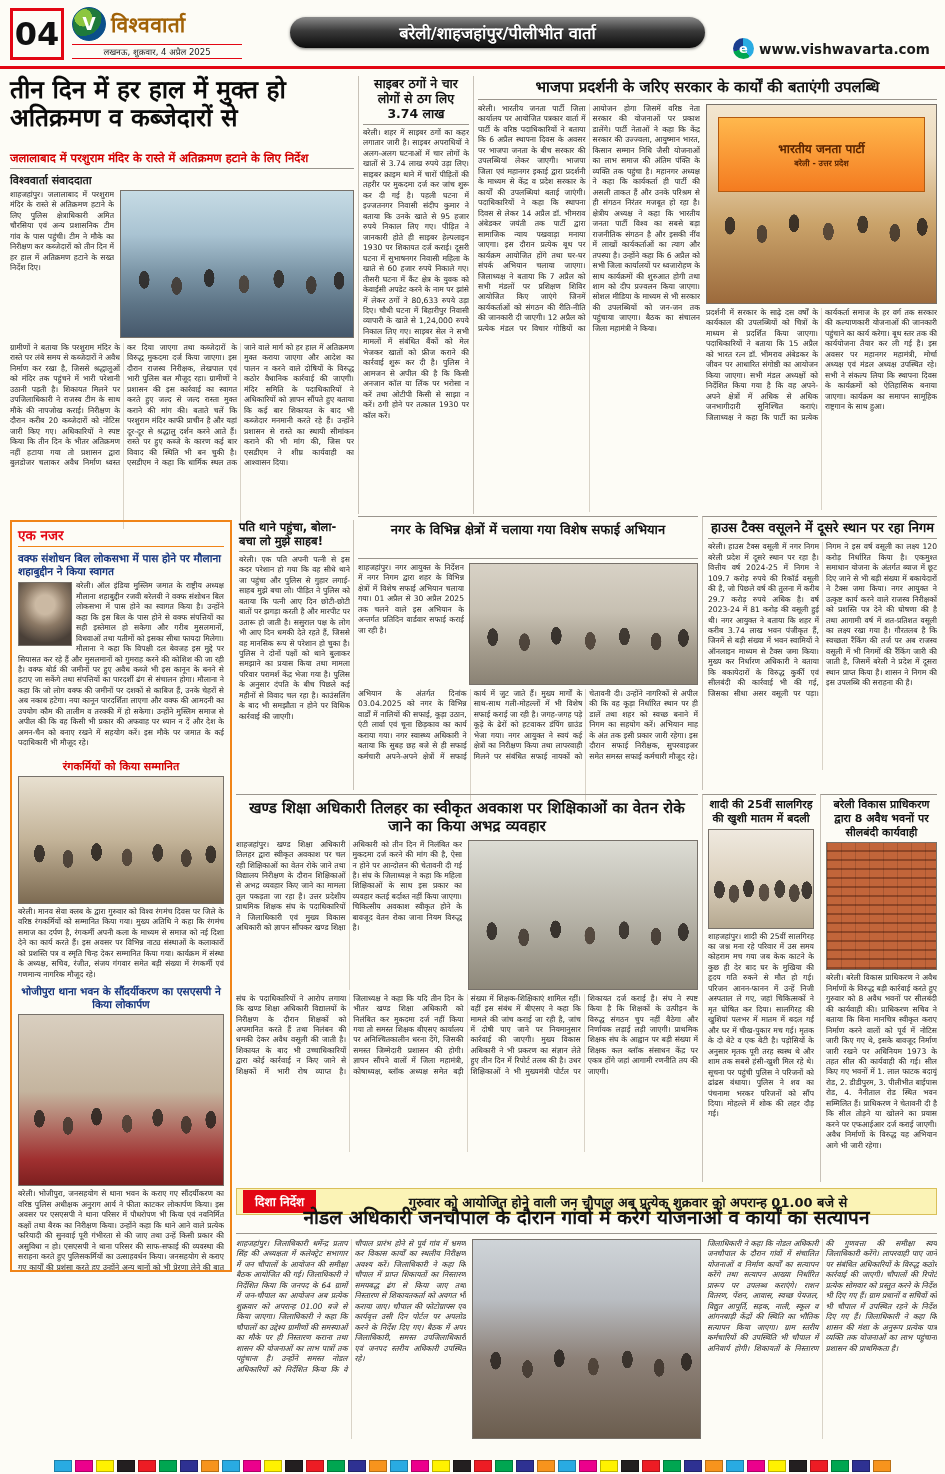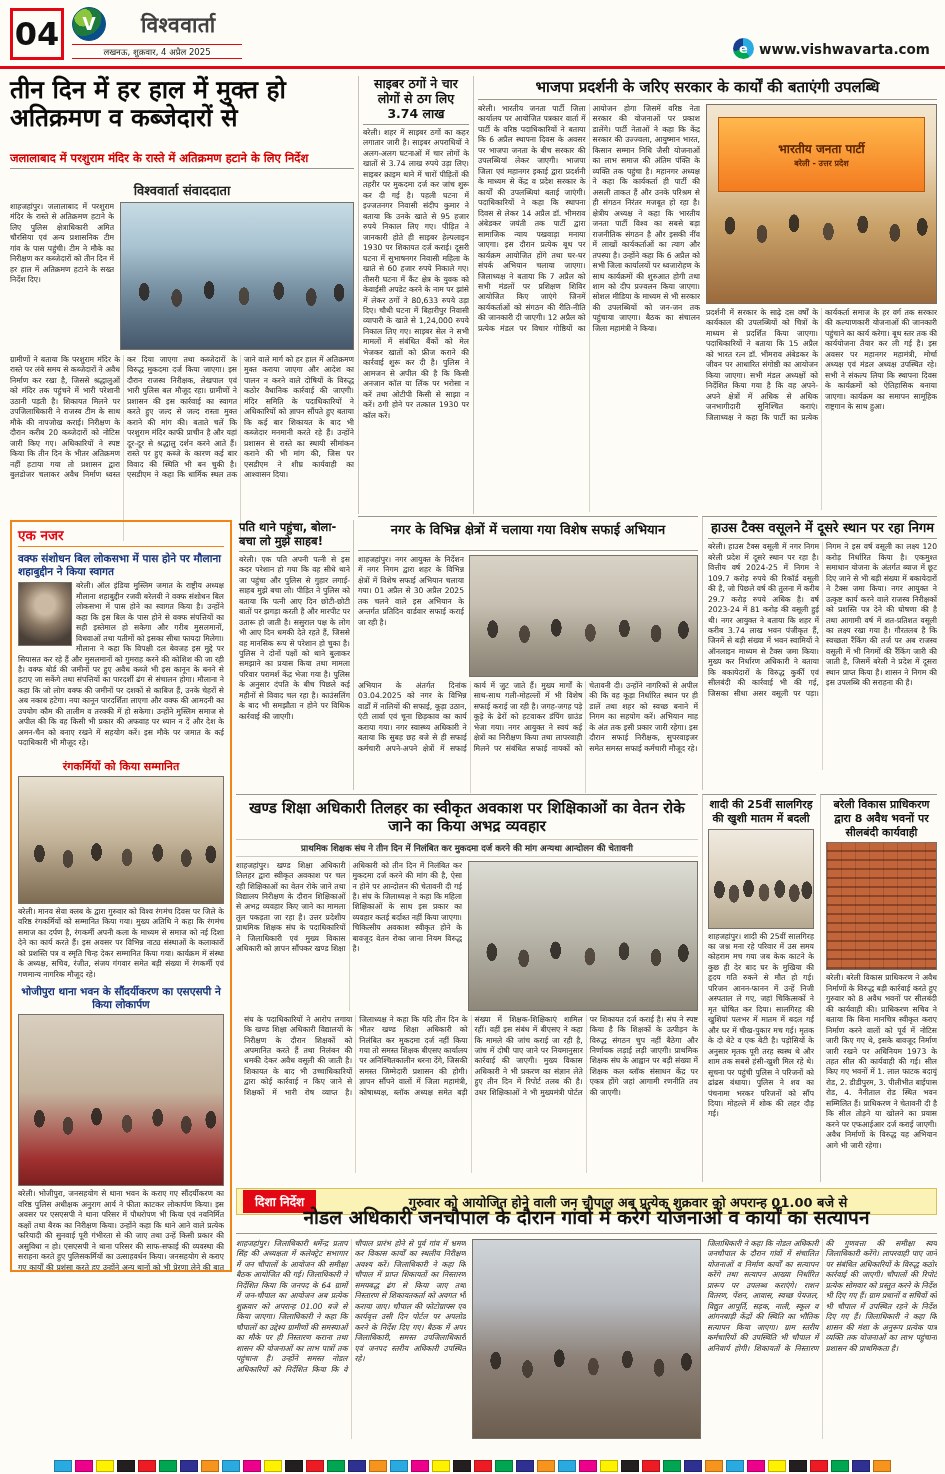--- a/index.html
+++ b/index.html
@@ -9,21 +9,21 @@
   .abs{position:absolute;}
 
   
   .pagenum{left:10px;top:8px;width:54px;height:52px;border:3px solid #e30613;display:flex;
            align-items:center;justify-content:center;font-size:32px;font-weight:bold;color:#111;}
   .logoblock{left:72px;top:7px;width:185px;}
   .logorow{display:flex;align-items:center;gap:5px;}
   .emblem{width:34px;height:34px;border-radius:50%;flex:0 0 34px;display:flex;align-items:center;justify-content:center;
           background:radial-gradient(circle at 32% 30%,#8cc63f 0 28%,#1e7a3c 29% 58%,#0b4f8a 59% 100%);
           color:#fff;font-weight:bold;font-size:17px;border:1px solid #0b4f8a;}
-  .papername{font-size:21px;font-weight:bold;color:#404040;letter-spacing:.5px;margin-left:30px;}
+  .papername{font-size:21px;font-weight:bold;color:#a16207;letter-spacing:.5px;}
   .dateline{margin-top:3px;border-top:1.5px solid #e30613;border-bottom:1.5px solid #e30613;
             padding:1px 2px;font-size:8.5px;color:#222;text-align:center;width:170px;}
   .secbar{left:290px;top:17px;width:415px;height:31px;border-radius:16px;
           background:linear-gradient(180deg,#8a8a8a 0%,#3a3a3a 45%,#0c0c0c 100%);
           display:flex;align-items:center;justify-content:center;box-shadow:0 1px 3px rgba(0,0,0,.5);}
   .secbar span{color:#fff;font-weight:bold;font-size:16.5px;text-shadow:0 1px 1px #000;}
   .webrow{left:733px;top:38px;width:204px;display:flex;align-items:center;gap:5px;}
   .eicon{width:21px;height:21px;border-radius:50%;flex:0 0 21px;display:flex;align-items:center;justify-content:center;
          background:conic-gradient(#29abe2 0 40%,#00a651 40% 70%,#1b3f8f 70% 100%);
          color:#fff;font-weight:bold;font-size:13px;}
@@ -63,21 +63,21 @@
   .ph-brick{background:
      repeating-linear-gradient(90deg,rgba(0,0,0,.14) 0 1px,transparent 1px 14px),
      repeating-linear-gradient(180deg,#c2653a 0 7px,#8e4526 7px 9px);}
   .ph-shiksha{background:linear-gradient(180deg,#dcdcd4 0%,#bcb9ae 45%,#8e887a 100%);}
   .ph-meeting{background:linear-gradient(180deg,#cfd4d8 0%,#b9bdc2 30%,#8d8178 60%,#6b5d4e 100%);}
 
   
   #lead{left:10px;top:76px;width:344px;height:438px;}
   .lead-h{font-size:24.5px;line-height:1.16;font-weight:bold;color:#0b0b0b;}
   .lead-sub{margin-top:17px;font-size:11.5px;font-weight:bold;color:#d40000;border-bottom:1px solid #9a958d;padding-bottom:3px;}
-  .lead-by{margin-top:12px;font-size:13px;font-weight:bold;color:#222;text-align:center;}
+  .lead-by{margin-top:3px;font-size:11px;font-weight:bold;color:#222;}
   .lead-row{display:flex;gap:6px;margin-top:3px;}
   .lead-c1{width:104px;height:148px;}
   .lead-photo{flex:1;height:148px;}
   .lead-bottom{margin-top:5px;height:186px;}
 
   
   #cyber{left:358px;top:76px;width:116px;height:438px;border-left:1px solid #c8c2b8;border-right:1px solid #c8c2b8;padding:0 4px;}
   .cy-h{font-size:12.5px;line-height:1.2;font-weight:bold;text-align:center;border-bottom:1px solid #9a958d;padding-bottom:3px;}
   .cy-b{margin-top:3px;height:380px;}
 
@@ -100,40 +100,40 @@
   .en-photo1{width:100%;height:128px;margin-top:3px;}
   .en-photo2{width:100%;height:172px;margin-top:3px;}
 
   
   #pati{left:236px;top:520px;width:118px;height:270px;padding:0 3px;border-right:1px solid #c8c2b8;}
   .pa-h{font-size:11.5px;font-weight:bold;text-align:left;line-height:1.25;border-bottom:1px solid #9a958d;padding-bottom:2px;}
   .pa-b{margin-top:3px;height:225px;}
 
   
   #safai{left:358px;top:516px;width:340px;height:274px;border-top:1px solid #9a958d;padding-top:3px;}
-  .sa-h{font-size:13px;font-weight:bold;text-align:center;border-bottom:1px solid #9a958d;padding-bottom:12px;}
+  .sa-h{font-size:13px;font-weight:bold;text-align:center;border-bottom:1px solid #9a958d;padding-bottom:20px;}
   .sa-row{display:flex;gap:5px;margin-top:4px;}
   .sa-c1{width:106px;height:122px;}
   .sa-photo{flex:1;height:122px;}
   .sa-bottom{margin-top:4px;height:112px;}
 
   
   #tax{left:702px;top:516px;width:235px;height:274px;border-top:1px solid #9a958d;border-left:1px solid #c8c2b8;padding:3px 0 0 5px;}
   .tx-h{font-size:13px;font-weight:bold;text-align:center;line-height:1.25;border-bottom:1px solid #9a958d;padding-bottom:2px;}
   .tx-b{margin-top:3px;height:228px;}
 
   
   #shiksha{left:236px;top:794px;width:462px;height:388px;border-top:1px solid #9a958d;padding-top:4px;}
   .sh-h{font-size:15px;font-weight:bold;text-align:center;line-height:1.22;}
   .sh-sub{font-size:8.6px;font-weight:bold;text-align:center;color:#333;margin-top:3px;
           border-top:1px solid #cfc9bf;border-bottom:1px solid #cfc9bf;padding:2px 0;}
   .sh-row{display:flex;gap:6px;margin-top:4px;}
   .sh-c1{width:226px;height:150px;}
   .sh-photo{flex:1;height:150px;}
-  .sh-bottom{margin-top:4px;height:158px;margin-left:8px;}
+  .sh-bottom{margin-top:4px;height:158px;}
 
   
   #shadi{left:702px;top:794px;width:114px;height:388px;border-top:1px solid #9a958d;border-left:1px solid #c8c2b8;padding:3px 2px 0 5px;}
   .sd-h{font-size:11px;font-weight:bold;text-align:center;line-height:1.25;}
   .sd-photo{width:100%;height:100px;margin-top:3px;}
   .sd-b{margin-top:3px;height:232px;}
 
   
   #bda{left:820px;top:794px;width:117px;height:388px;border-top:1px solid #9a958d;border-left:1px solid #c8c2b8;padding:3px 0 0 5px;}
   .bd-h{font-size:11px;font-weight:bold;text-align:center;line-height:1.25;}
@@ -167,20 +167,23 @@
   </div>
 
   <div class="abs logoblock">
     <div class="logorow">
       <span class="emblem">V</span>
       <span class="papername">विश्ववार्ता</span>
     </div>
     <div class="dateline">लखनऊ, शुक्रवार, 4 अप्रैल 2025</div>
   </div>
 
+  <div class="abs secbar">
+    <span>बरेली/शाहजहांपुर/पीलीभीत वार्ता</span>
+  </div>
 
   <div class="abs webrow">
     <span class="eicon">e</span>
     <span class="weburl">www.vishwavarta.com</span>
   </div>
 
   <div class="abs redrule"></div>
 
   <div class="abs" id="lead">
     <div class="lead-h">तीन दिन में हर हाल में मुक्त हो अतिक्रमण व कब्जेदारों से</div>
@@ -246,21 +249,20 @@
     <div class="bt cols3 sa-bottom">अभियान के अंतर्गत दिनांक 03.04.2025 को नगर के विभिन्न वार्डों में नालियों की सफाई, कूड़ा उठान, एंटी लार्वा एवं चूना छिड़काव का कार्य कराया गया। नगर स्वास्थ्य अधिकारी ने बताया कि सुबह छह बजे से ही सफाई कर्मचारी अपने-अपने क्षेत्रों में सफाई कार्य में जुट जाते हैं। मुख्य मार्गों के साथ-साथ गली-मोहल्लों में भी विशेष सफाई कराई जा रही है। जगह-जगह पड़े कूड़े के ढेरों को हटवाकर डंपिंग ग्राउंड भेजा गया। नगर आयुक्त ने स्वयं कई क्षेत्रों का निरीक्षण किया तथा लापरवाही मिलने पर संबंधित सफाई नायकों को चेतावनी दी। उन्होंने नागरिकों से अपील की कि वह कूड़ा निर्धारित स्थान पर ही डालें तथा शहर को स्वच्छ बनाने में निगम का सहयोग करें। अभियान माह के अंत तक इसी प्रकार जारी रहेगा। इस दौरान सफाई निरीक्षक, सुपरवाइजर समेत समस्त सफाई कर्मचारी मौजूद रहे।</div>
   </div>
 
   <div class="abs" id="tax">
     <div class="tx-h">हाउस टैक्स वसूलने में दूसरे स्थान पर रहा निगम</div>
     <div class="bt cols2 tx-b">बरेली। हाउस टैक्स वसूली में नगर निगम बरेली प्रदेश में दूसरे स्थान पर रहा है। वित्तीय वर्ष 2024-25 में निगम ने 109.7 करोड़ रुपये की रिकॉर्ड वसूली की है, जो पिछले वर्ष की तुलना में करीब 29.7 करोड़ रुपये अधिक है। वर्ष 2023-24 में 81 करोड़ की वसूली हुई थी। नगर आयुक्त ने बताया कि शहर में करीब 3.74 लाख भवन पंजीकृत हैं, जिनमें से बड़ी संख्या में भवन स्वामियों ने ऑनलाइन माध्यम से टैक्स जमा किया। मुख्य कर निर्धारण अधिकारी ने बताया कि बकायेदारों के विरुद्ध कुर्की एवं सीलबंदी की कार्रवाई भी की गई, जिसका सीधा असर वसूली पर पड़ा। निगम ने इस वर्ष वसूली का लक्ष्य 120 करोड़ निर्धारित किया है। एकमुश्त समाधान योजना के अंतर्गत ब्याज में छूट दिए जाने से भी बड़ी संख्या में बकायेदारों ने टैक्स जमा किया। नगर आयुक्त ने उत्कृष्ट कार्य करने वाले राजस्व निरीक्षकों को प्रशस्ति पत्र देने की घोषणा की है तथा आगामी वर्ष में शत-प्रतिशत वसूली का लक्ष्य रखा गया है। गौरतलब है कि स्वच्छता रैंकिंग की तर्ज पर अब राजस्व वसूली में भी निगमों की रैंकिंग जारी की जाती है, जिसमें बरेली ने प्रदेश में दूसरा स्थान प्राप्त किया है। शासन ने निगम की इस उपलब्धि की सराहना की है।</div>
   </div>
 
   <div class="abs" id="shiksha">
     <div class="sh-h">खण्ड शिक्षा अधिकारी तिलहर का स्वीकृत अवकाश पर शिक्षिकाओं का वेतन रोके जाने का किया अभद्र व्यवहार</div>
-    <div class="sh-sub">प्राथमिक शिक्षक संघ ने तीन दिन में निलंबित कर मुकदमा दर्ज करने की मांग अन्यथा आन्दोलन की चेतावनी</div>
     <div class="sh-row">
       <div class="bt cols2 sh-c1">शाहजहांपुर। खण्ड शिक्षा अधिकारी तिलहर द्वारा स्वीकृत अवकाश पर चल रही शिक्षिकाओं का वेतन रोके जाने तथा विद्यालय निरीक्षण के दौरान शिक्षिकाओं से अभद्र व्यवहार किए जाने का मामला तूल पकड़ता जा रहा है। उत्तर प्रदेशीय प्राथमिक शिक्षक संघ के पदाधिकारियों ने जिलाधिकारी एवं मुख्य विकास अधिकारी को ज्ञापन सौंपकर खण्ड शिक्षा अधिकारी को तीन दिन में निलंबित कर मुकदमा दर्ज करने की मांग की है, ऐसा न होने पर आन्दोलन की चेतावनी दी गई है। संघ के जिलाध्यक्ष ने कहा कि महिला शिक्षिकाओं के साथ इस प्रकार का व्यवहार कतई बर्दाश्त नहीं किया जाएगा। चिकित्सीय अवकाश स्वीकृत होने के बावजूद वेतन रोका जाना नियम विरुद्ध है।</div>
       <div class="ph ph-shiksha crowd sh-photo"></div>
     </div>
     <div class="bt cols4 sh-bottom">संघ के पदाधिकारियों ने आरोप लगाया कि खण्ड शिक्षा अधिकारी विद्यालयों के निरीक्षण के दौरान शिक्षकों को अपमानित करते हैं तथा निलंबन की धमकी देकर अवैध वसूली की जाती है। शिकायत के बाद भी उच्चाधिकारियों द्वारा कोई कार्रवाई न किए जाने से शिक्षकों में भारी रोष व्याप्त है। जिलाध्यक्ष ने कहा कि यदि तीन दिन के भीतर खण्ड शिक्षा अधिकारी को निलंबित कर मुकदमा दर्ज नहीं किया गया तो समस्त शिक्षक बीएसए कार्यालय पर अनिश्चितकालीन धरना देंगे, जिसकी समस्त जिम्मेदारी प्रशासन की होगी। ज्ञापन सौंपने वालों में जिला महामंत्री, कोषाध्यक्ष, ब्लॉक अध्यक्ष समेत बड़ी संख्या में शिक्षक-शिक्षिकाएं शामिल रहीं। वहीं इस संबंध में बीएसए ने कहा कि मामले की जांच कराई जा रही है, जांच में दोषी पाए जाने पर नियमानुसार कार्रवाई की जाएगी। मुख्य विकास अधिकारी ने भी प्रकरण का संज्ञान लेते हुए तीन दिन में रिपोर्ट तलब की है। उधर शिक्षिकाओं ने भी मुख्यमंत्री पोर्टल पर शिकायत दर्ज कराई है। संघ ने स्पष्ट किया है कि शिक्षकों के उत्पीड़न के विरुद्ध संगठन चुप नहीं बैठेगा और निर्णायक लड़ाई लड़ी जाएगी। प्राथमिक शिक्षक संघ के आह्वान पर बड़ी संख्या में शिक्षक कल ब्लॉक संसाधन केंद्र पर एकत्र होंगे जहां आगामी रणनीति तय की जाएगी।</div>
   </div>
 
   <div class="abs" id="shadi">
     <div class="sd-h">शादी की 25वीं सालगिरह की खुशी मातम में बदली</div>
     <div class="ph ph-family crowd sd-photo"></div>

